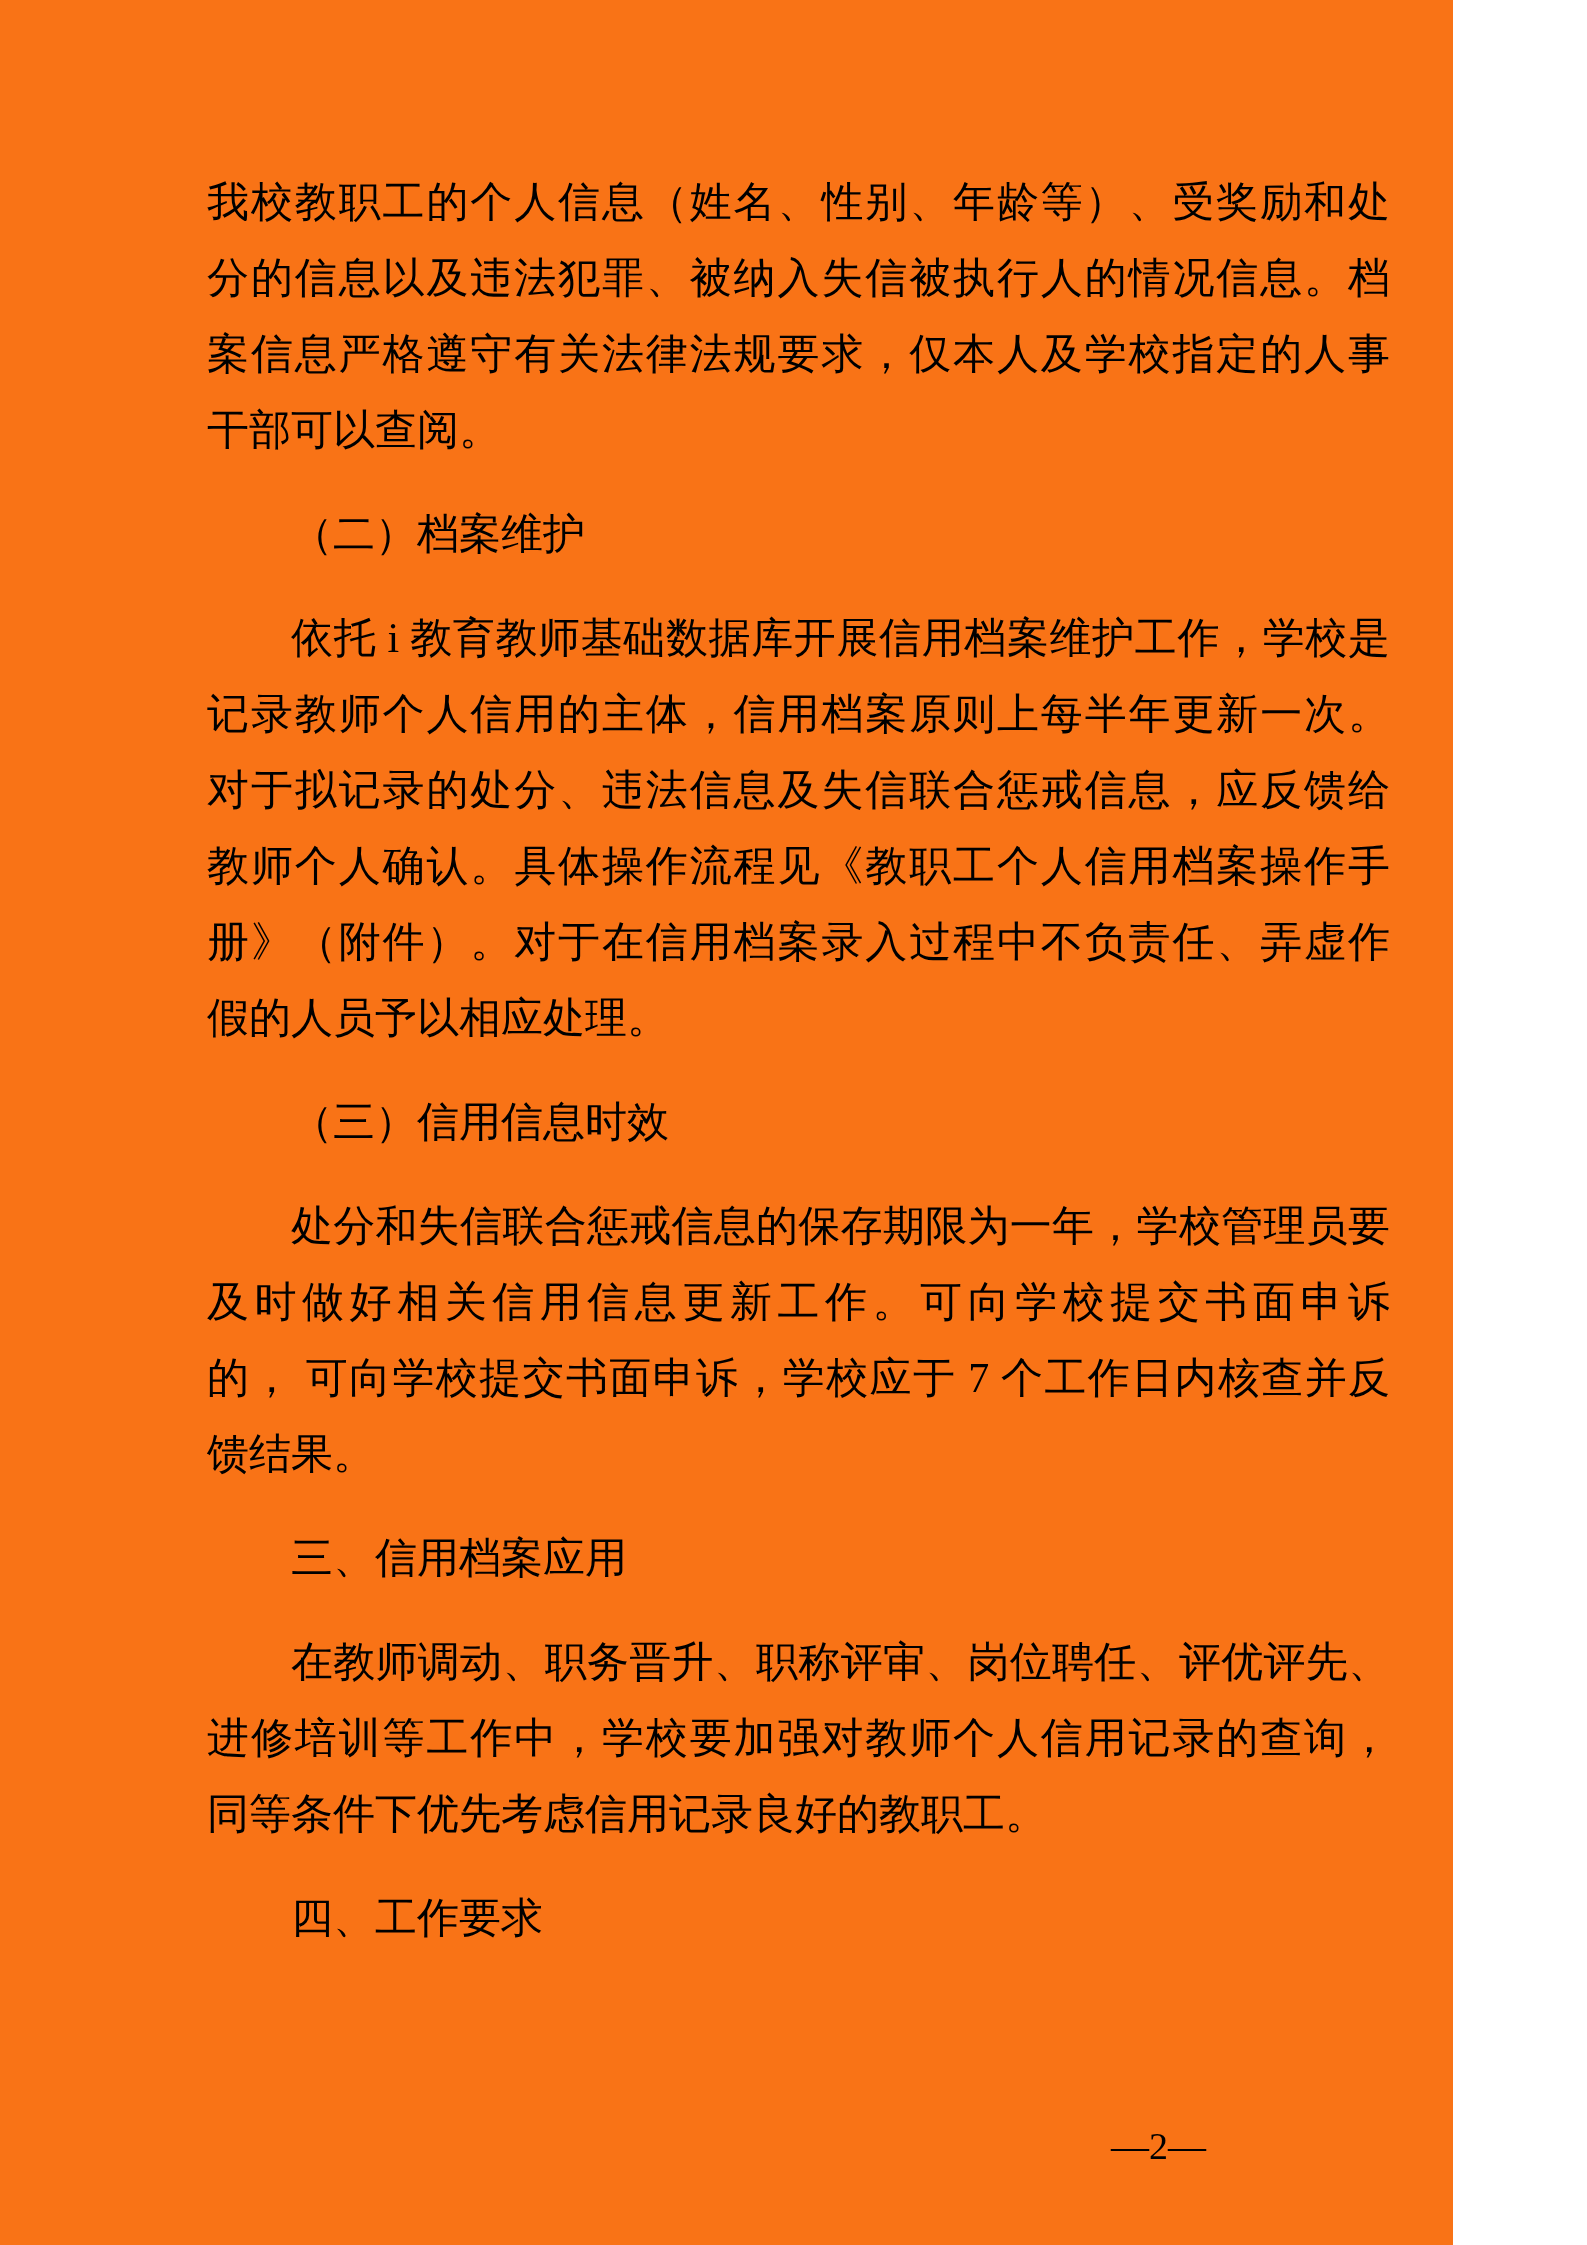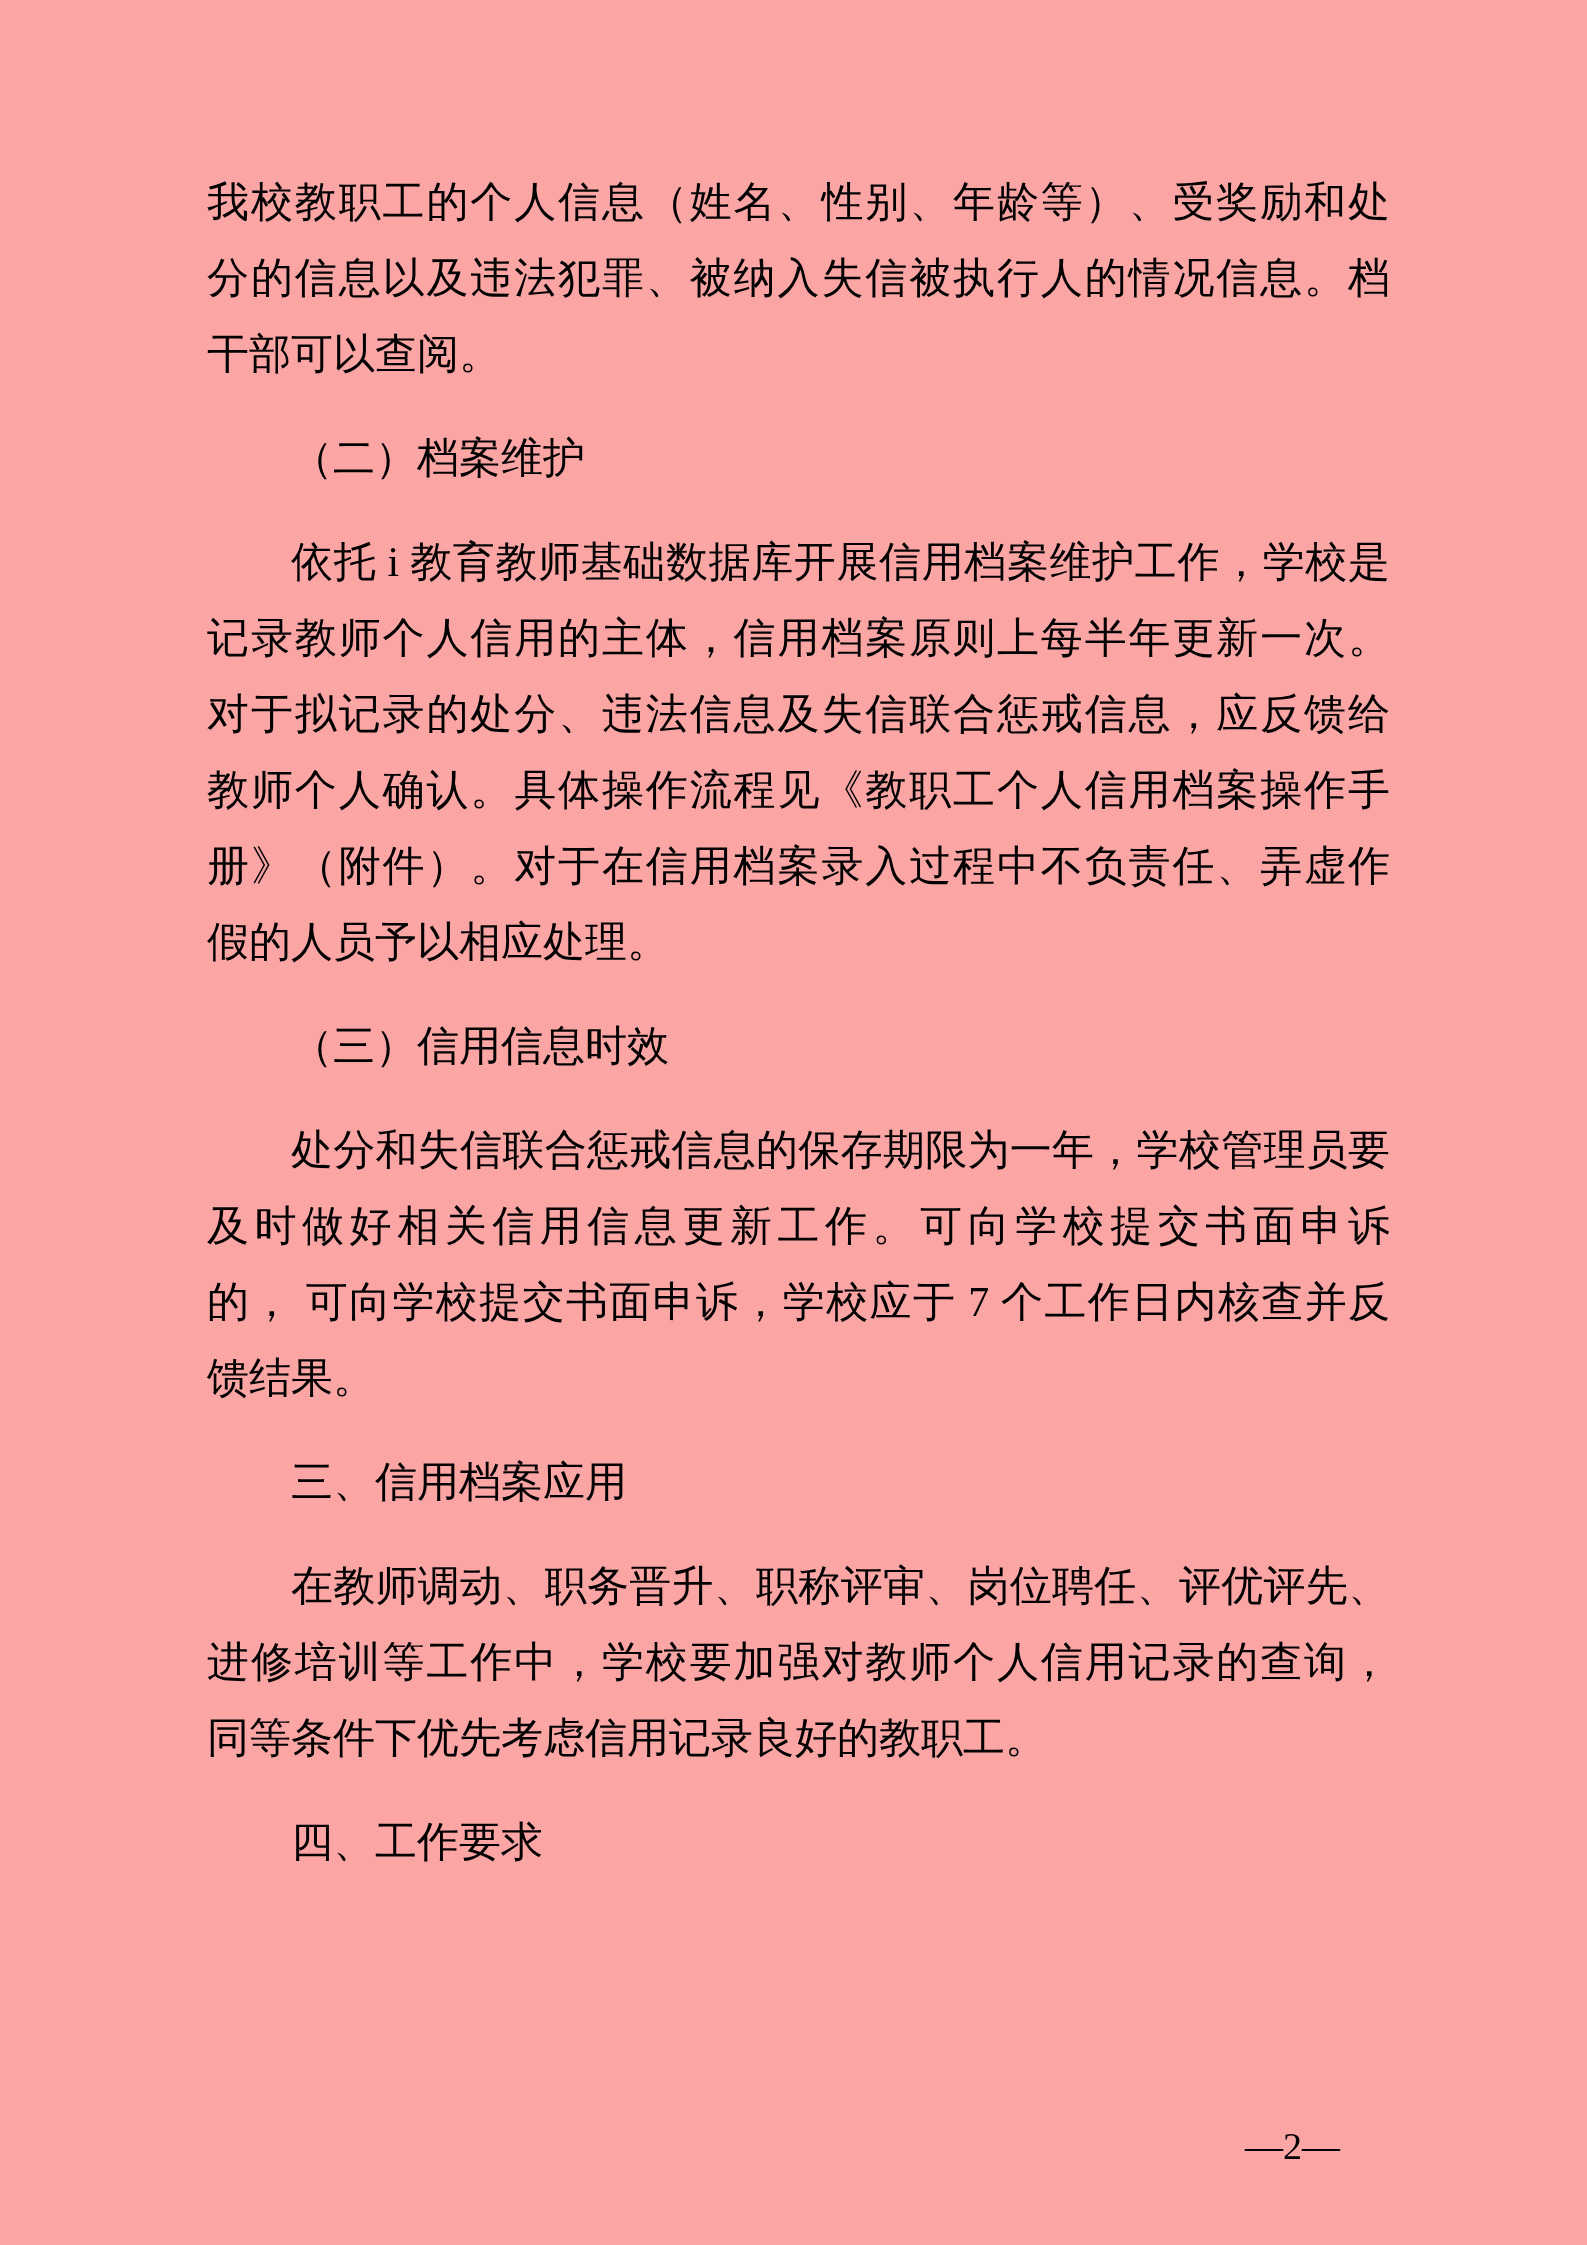--- a/index.html
+++ b/index.html
@@ -5,23 +5,23 @@
   html, body { margin: 0; padding: 0; }
   body {
     width: 1587px;
     height: 2245px;
     background: #ffffff;
     color: #000000;
     font-family: "Liberation Serif", "DejaVu Serif", serif;
   }
   .page {
     position: relative;
-    width: 1587px;
+    width: 1453px;
     height: 2245px;
-    background: #fca5a5;
+    background: #f97316;
     overflow: hidden;
   }
   .doc {
     position: absolute;
     left: 207px;
     top: 164px;
     width: 1183px;
     font-size: 42px;
   }
   .block { margin-top: 28px; }
@@ -50,20 +50,21 @@
   }
 </style>
 </head>
 <body>
 
 <div class="page">
   <main class="doc" id="doc-body">
       <div class="block paragraph">
         <div class="line">我校教职工的个人信息（姓名、性别、年龄等）、受奖励和处</div>
         <div class="line">分的信息以及违法犯罪、被纳入失信被执行人的情况信息。档</div>
+        <div class="line">案信息严格遵守有关法律法规要求，仅本人及学校指定的人事</div>
         <div class="line flush-left">干部可以查阅。</div>
       </div>
       <div class="block subheading">
         <div class="line flush-left indent">（二）档案维护</div>
       </div>
       <div class="block paragraph">
         <div class="line indent">依托 i 教育教师基础数据库开展信用档案维护工作，学校是</div>
         <div class="line">记录教师个人信用的主体，信用档案原则上每半年更新一次。</div>
         <div class="line">对于拟记录的处分、违法信息及失信联合惩戒信息，应反馈给</div>
         <div class="line">教师个人确认。具体操作流程见《教职工个人信用档案操作手</div>

